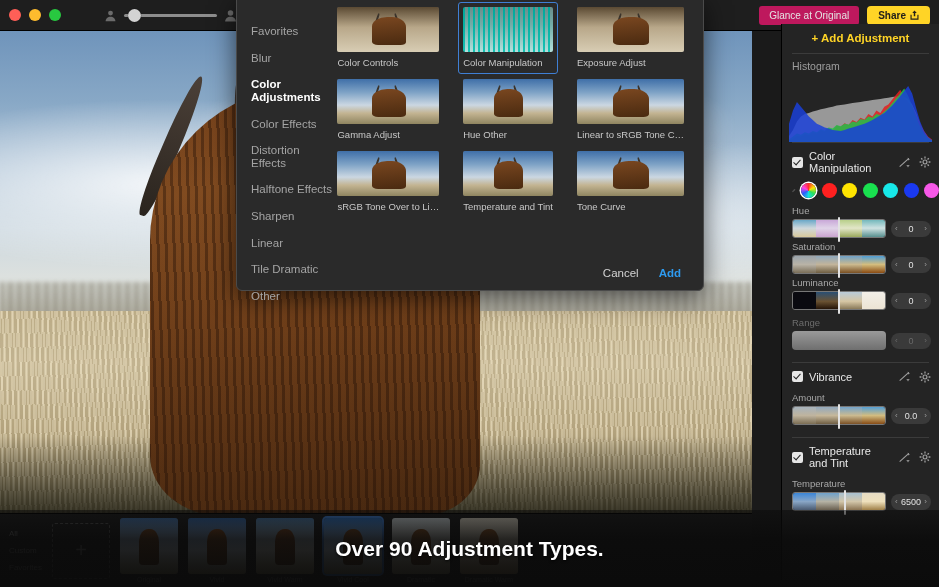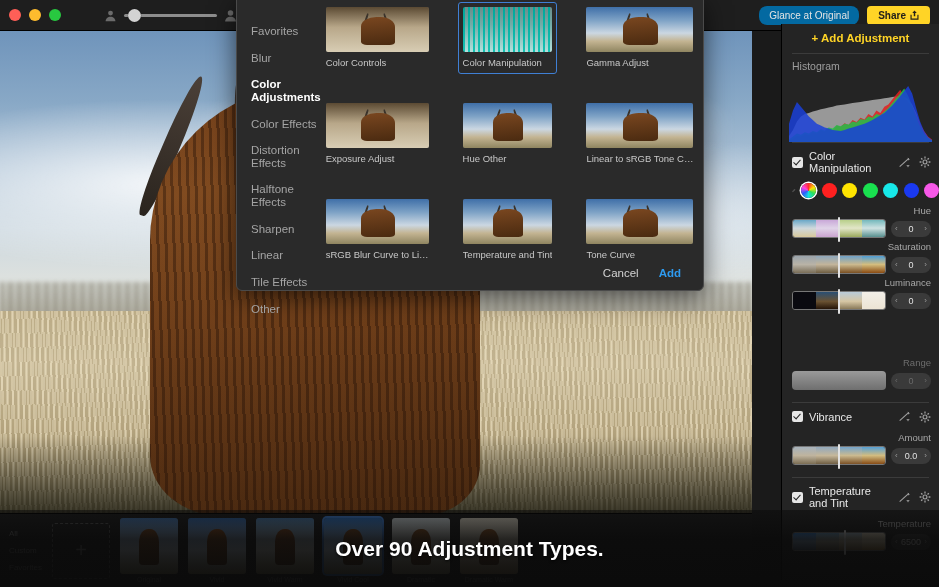--- a/index.html
+++ b/index.html
@@ -43,22 +43,22 @@
     position: relative; overflow: hidden;
   }
   .loupe::after {
     content: ""; position: absolute; left: 2px; top: 2px;
     width: 19px; height: 19px; border-radius: 50%;
     background: radial-gradient(circle at 40% 35%, #3a3a3a, #121212 70%);
   }
 
   .topright { margin-left: auto; display: flex; align-items: center; gap: 8px; margin-right: 9px; }
   .btn-glance {
-    background: #0369a1; color: #e4e4e4; font-size: 10px;
-    padding: 4px 10px; border-radius: 8px; border: none; white-space: nowrap; margin-left: 16px;
+    background: #be185d; color: #e4e4e4; font-size: 10px;
+    padding: 4px 10px; border-radius: 3px; border: none; white-space: nowrap; margin-left: 16px;
   }
   .btn-share {
     background: #ffd426; color: #23201a; font-size: 10px; font-weight: bold;
     padding: 4px 11px; border-radius: 4px; border: none;
     display: flex; align-items: center; gap: 4px; white-space: nowrap;
   }
 
   
   #canvas {
     position: absolute; left: 0; top: 31px; width: 752px; height: 482px;
@@ -119,21 +119,21 @@
   .dlg-body { display: flex; flex: 1; min-height: 0; }
   .dlg-cats { width: 110px; padding: 18px 0 0 14px; }
   .cat {
     font-size: 11.5px; color: #a4a4a4; padding: 7px 0; line-height: 1.1;
   }
   .cat.sel { color: #fff; font-weight: bold; }
   .dlg-grid {
     flex: 1; padding: 0 14px 0 0;
     display: grid; grid-template-columns: repeat(3, 1fr);
     grid-auto-rows: 72px; column-gap: 14px; row-gap: 0px;
-    align-content: start; padding-top: 2px; gap: 24px;
+    align-content: start; padding-top: 2px;
   }
   .tile { padding: 4px; border: 1px solid transparent; border-radius: 3px; }
   .tile.sel { border-color: #3f7fd4; }
   .tthumb {
     width: 100%; height: 45px; border-radius: 2px; overflow: hidden;
     position: relative; background: #555;
   }
   .tthumb .t-sky {
     position: absolute; inset: 0;
     background: linear-gradient(180deg,#3f6fa8 0%,#7fa3c6 30%,#cbd7e2 58%,#c3b492 76%,#8f8560 100%);
@@ -196,23 +196,23 @@
   .sec-title { font-size: 11px; color: #e8e8e8; flex: 1; }
   .ic { opacity: .72; flex: none; }
 
   .swatches { display: flex; align-items: center; gap: 5.5px; padding: 3px 0 4px 10px; }
   .sw { width: 15px; height: 15px; border-radius: 50%; flex: none; }
   .sw.rainbow {
     background: conic-gradient(#ff2d2d,#ffe400,#27e05b,#17e0e0,#2b5bff,#ff42e0,#ff2d2d);
     box-shadow: 0 0 0 1.5px #fff;
   }
 
-  .ctrl { padding: 3px 8px 0 10px; text-align: right; }
+  .ctrl { padding: 3px 8px 0 10px; }
   .ctrl-label { font-size: 9.5px; color: #a8a8a8; margin-bottom: 3px; }
-  .ctrl-label.dim { color: #6d6d6d; margin-top: 40px; }
+  .ctrl-label.dim { color: #6d6d6d; }
   .ctrl-row { display: flex; align-items: center; gap: 5px; }
   .film {
     position: relative; flex: 1; height: 19px; border-radius: 3px;
     overflow: visible; border: 1px solid #777;
   }
   .film-inner { position: absolute; inset: 0; border-radius: 2px; overflow: hidden; display: flex; }
   .fcell { flex: 1; position: relative; }
   .handle {
     position: absolute; left: 50%; top: -3px; width: 2px; height: 25px;
     background: #e2e2e2; margin-left: -1px; border-radius: 1px;
@@ -323,59 +323,59 @@
     <div class="dlg-body">
       <div class="dlg-cats">
         <div class="cat">Favorites</div>
         <div class="cat">Blur</div>
         <div class="cat sel">Color Adjustments</div>
         <div class="cat">Color Effects</div>
         <div class="cat">Distortion Effects</div>
         <div class="cat">Halftone Effects</div>
         <div class="cat">Sharpen</div>
         <div class="cat">Linear</div>
-        <div class="cat">Tile Effects</div>
+        <div class="cat">Tile Dramatic</div>
         <div class="cat">Other</div>
       </div>
 
       <div class="dlg-grid">
         <div class="tile">
           <div class="tthumb strip">
             <div class="t-sky"></div>
               <div class="t-horn1"></div>
               <div class="t-horn2"></div>
               <div class="t-cow"></div>
           </div>
           <div class="tlabel">Color Controls</div>
         </div>
         <div class="tile sel">
           <div class="tthumb cyan">
             
           </div>
           <div class="tlabel">Color Manipulation</div>
         </div>
         <div class="tile">
+          <div class="tthumb strip">
+            <div class="t-sky"></div>
+              <div class="t-horn1"></div>
+              <div class="t-horn2"></div>
+              <div class="t-cow"></div>
+          </div>
+          <div class="tlabel">Exposure Adjust</div>
+        </div>
+
+        <div class="tile">
           <div class="tthumb">
             <div class="t-sky"></div>
               <div class="t-horn1"></div>
               <div class="t-horn2"></div>
               <div class="t-cow"></div>
           </div>
           <div class="tlabel">Gamma Adjust</div>
         </div>
-
-        <div class="tile">
-          <div class="tthumb strip">
-            <div class="t-sky"></div>
-              <div class="t-horn1"></div>
-              <div class="t-horn2"></div>
-              <div class="t-cow"></div>
-          </div>
-          <div class="tlabel">Exposure Adjust</div>
-        </div>
         <div class="tile">
           <div class="tthumb">
             <div class="t-sky"></div>
               <div class="t-horn1"></div>
               <div class="t-horn2"></div>
               <div class="t-cow"></div>
           </div>
           <div class="tlabel">Hue Other</div>
         </div>
         <div class="tile">
@@ -388,21 +388,21 @@
           <div class="tlabel">Linear to sRGB Tone C…</div>
         </div>
 
         <div class="tile">
           <div class="tthumb">
             <div class="t-sky"></div>
               <div class="t-horn1"></div>
               <div class="t-horn2"></div>
               <div class="t-cow"></div>
           </div>
-          <div class="tlabel">sRGB Blur Curve to Li…</div>
+          <div class="tlabel">sRGB Tone Over to Li…</div>
         </div>
         <div class="tile">
           <div class="tthumb">
             <div class="t-sky"></div>
               <div class="t-horn1"></div>
               <div class="t-horn2"></div>
               <div class="t-cow"></div>
           </div>
           <div class="tlabel">Temperature and Tint</div>
         </div>

